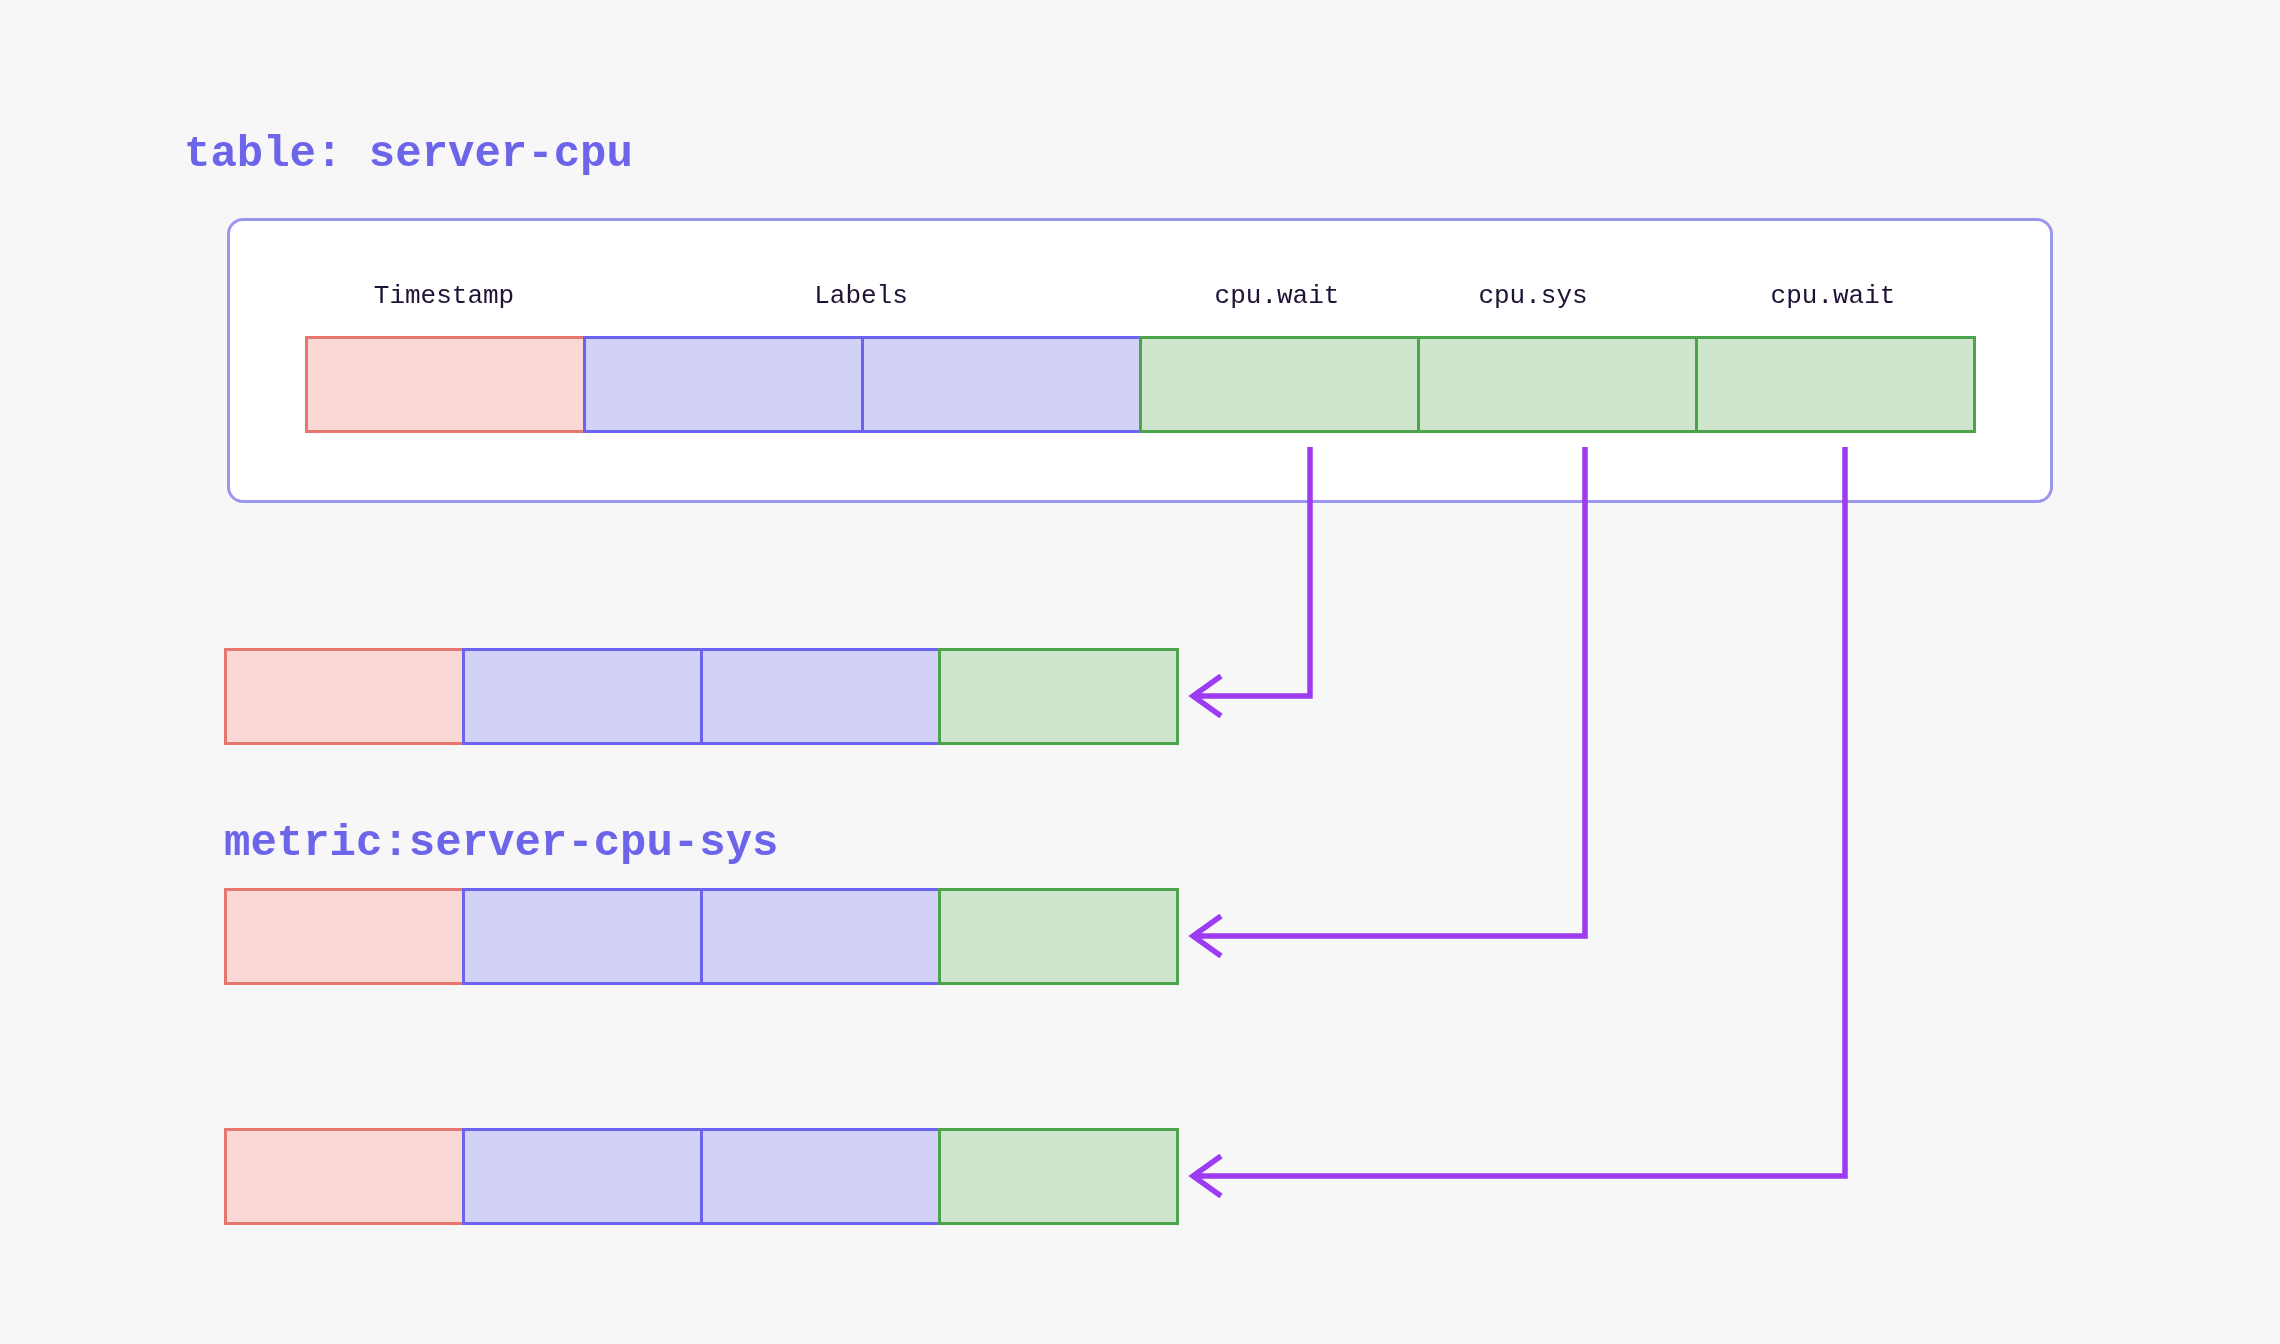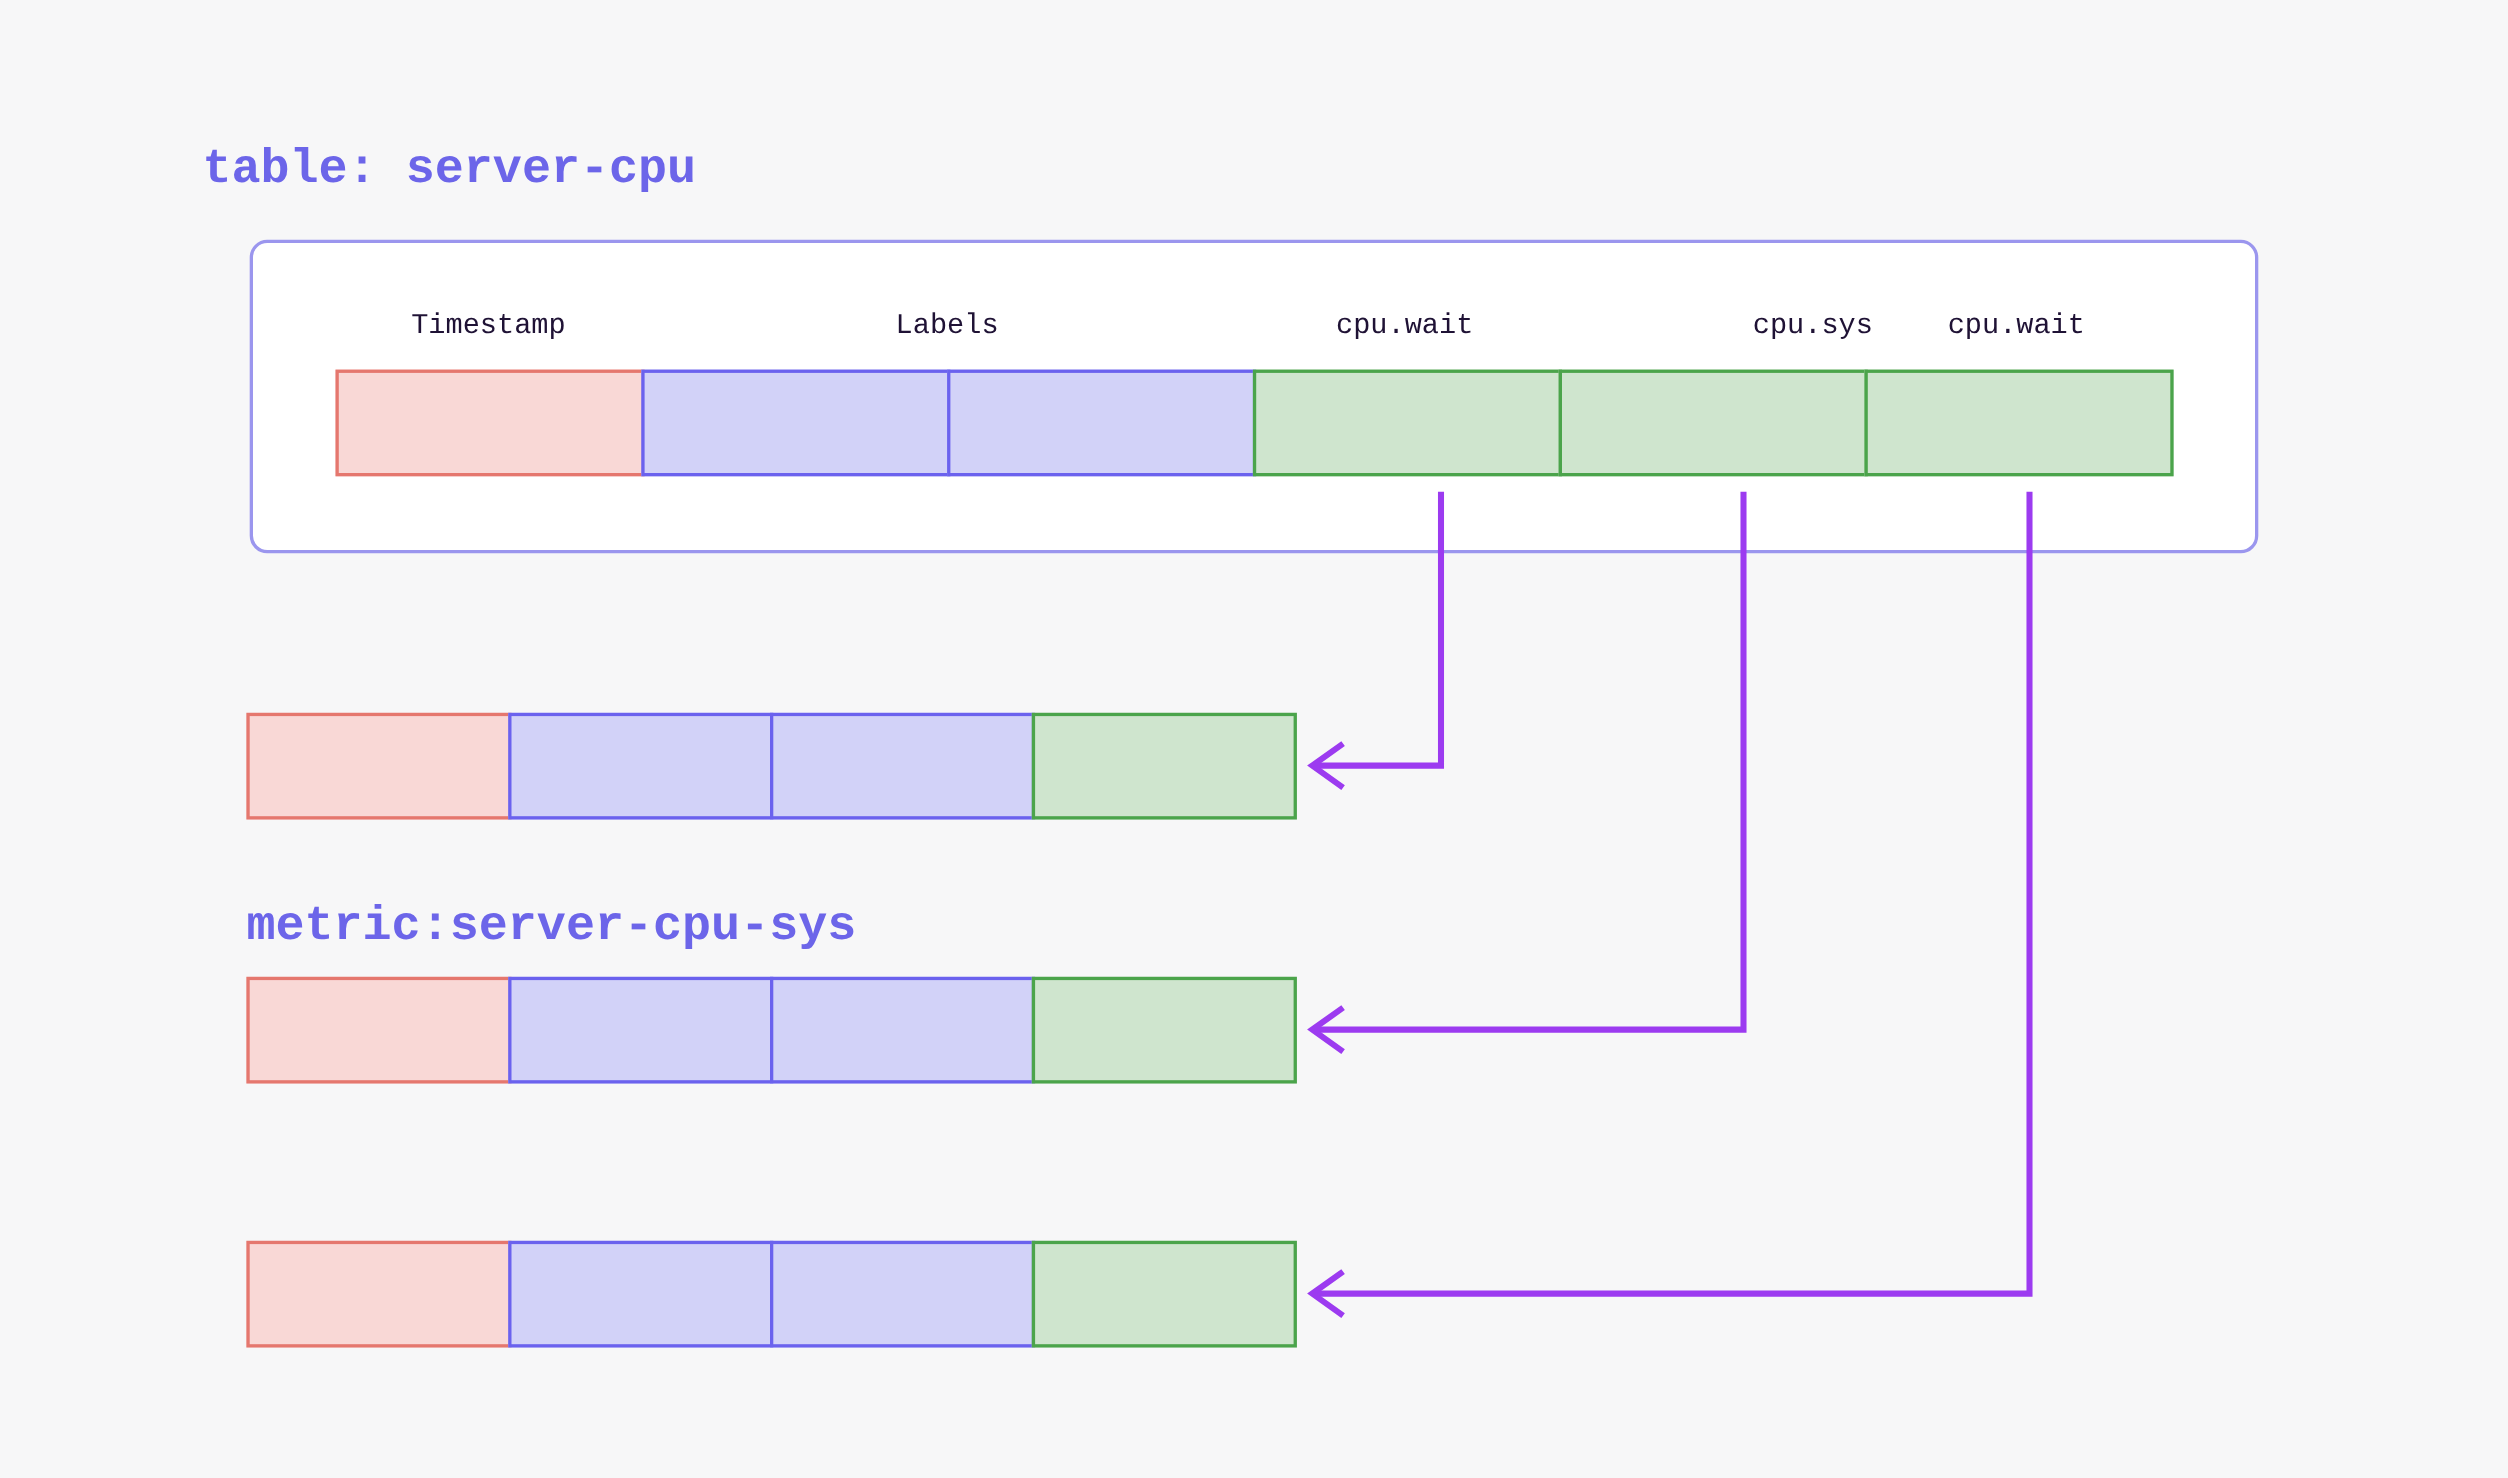--- a/index.html
+++ b/index.html
@@ -56,21 +56,21 @@
 <div class="canvas" style="--background: #f7f7f8; --box-border: #9b96ee; --accent-text: #6c65e9; --header-text: #1f1235; --timestamp-fill: #f9d8d6; --timestamp-border: #e5776e; --labels-fill: #d2d2f8; --labels-border: #6b62ee; --metric-fill: #cfe5ce; --metric-border: #4ba44b; --arrow: #9c3bf0;">
 
   <div class="diagram-title">table: server-cpu</div>
 
   <div class="table-box"></div>
 
   <div id="header-layer">
       <span class="col-header" style="left: 444px;">Timestamp</span>
       <span class="col-header" style="left: 861px;">Labels</span>
       <span class="col-header" style="left: 1277px;">cpu.wait</span>
-      <span class="col-header" style="left: 1648px;">cpu.sys</span>
+      <span class="col-header" style="left: 1533px;">cpu.sys</span>
       <span class="col-header" style="left: 1833px; text-align: center;">cpu.wait</span>
     </div>
   <div id="table-cell-layer">
       <div class="cell timestamp" style="left: 305px; top: 336px; width: 281px;"></div>
       <div class="cell labels" style="left: 583px; top: 336px; width: 281px;"></div>
       <div class="cell labels" style="left: 861px; top: 336px; width: 281px;"></div>
       <div class="cell metric" style="left: 1139px; top: 336px; width: 281px;"></div>
       <div class="cell metric" style="left: 1417px; top: 336px; width: 281px;"></div>
       <div class="cell metric" style="left: 1695px; top: 336px; width: 281px;"></div>
     </div>

